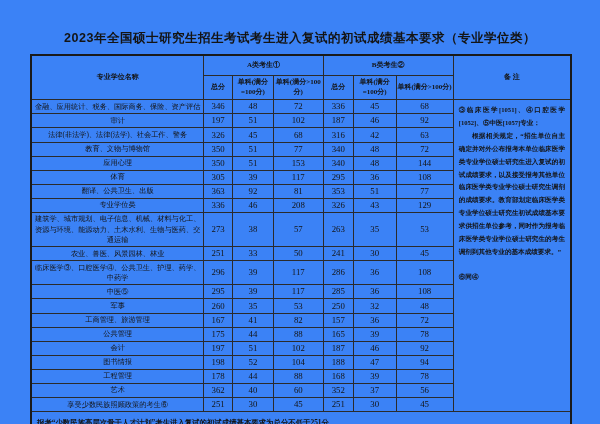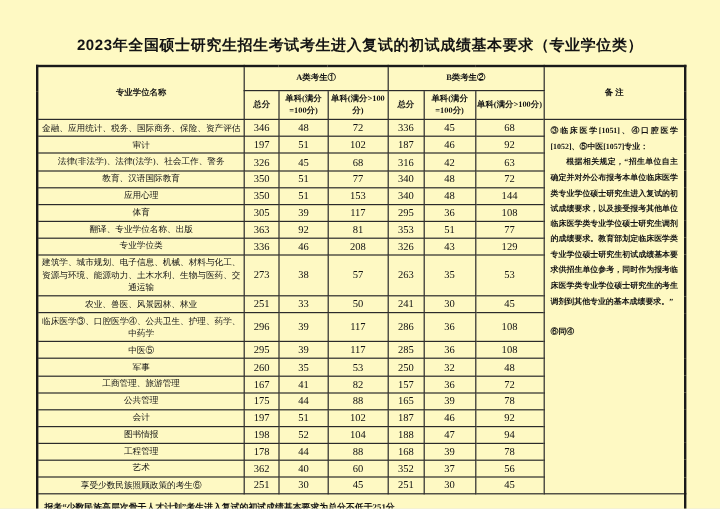--- a/index.html
+++ b/index.html
@@ -1,20 +1,20 @@
 <!DOCTYPE html>
 <html><head>
 <meta charset="utf-8">
 <style>
   html, body { margin: 0; padding: 0; background: #e8e8e8; }
   .page {
     position: relative;
     width: 600px;
     height: 424px;
-    background: #fef9c3;
+    background: #3b82f6;
     font-family: "Liberation Serif", serif;
     color: #141414;
     overflow: hidden;
   }
   .title {
     position: absolute;
     top: 30px; left: 0; right: 0;
     margin: 0;
     text-align: center;
     font-size: 12.5px;
@@ -134,21 +134,21 @@
         <tr>
           <td class="name">法律(非法学)、法律(法学)、社会工作、警务</td>
           <td class="num">326</td>
           <td class="num">45</td>
           <td class="num">68</td>
           <td class="num">316</td>
           <td class="num">42</td>
           <td class="num">63</td>
         </tr>
         <tr>
-          <td class="name">教育、汉语国际教育</td>
+          <td class="name">教育、文物与博物馆</td>
           <td class="num">350</td>
           <td class="num">51</td>
           <td class="num">77</td>
           <td class="num">340</td>
           <td class="num">48</td>
           <td class="num">72</td>
         </tr>
         <tr>
           <td class="name">应用心理</td>
           <td class="num">350</td>
@@ -161,21 +161,21 @@
         <tr>
           <td class="name">体育</td>
           <td class="num">305</td>
           <td class="num">39</td>
           <td class="num">117</td>
           <td class="num">295</td>
           <td class="num">36</td>
           <td class="num">108</td>
         </tr>
         <tr>
-          <td class="name">翻译、专业学位名称、出版</td>
+          <td class="name">翻译、公共卫生、出版</td>
           <td class="num">363</td>
           <td class="num">92</td>
           <td class="num">81</td>
           <td class="num">353</td>
           <td class="num">51</td>
           <td class="num">77</td>
         </tr>
         <tr>
           <td class="name">专业学位类</td>
           <td class="num">336</td>

